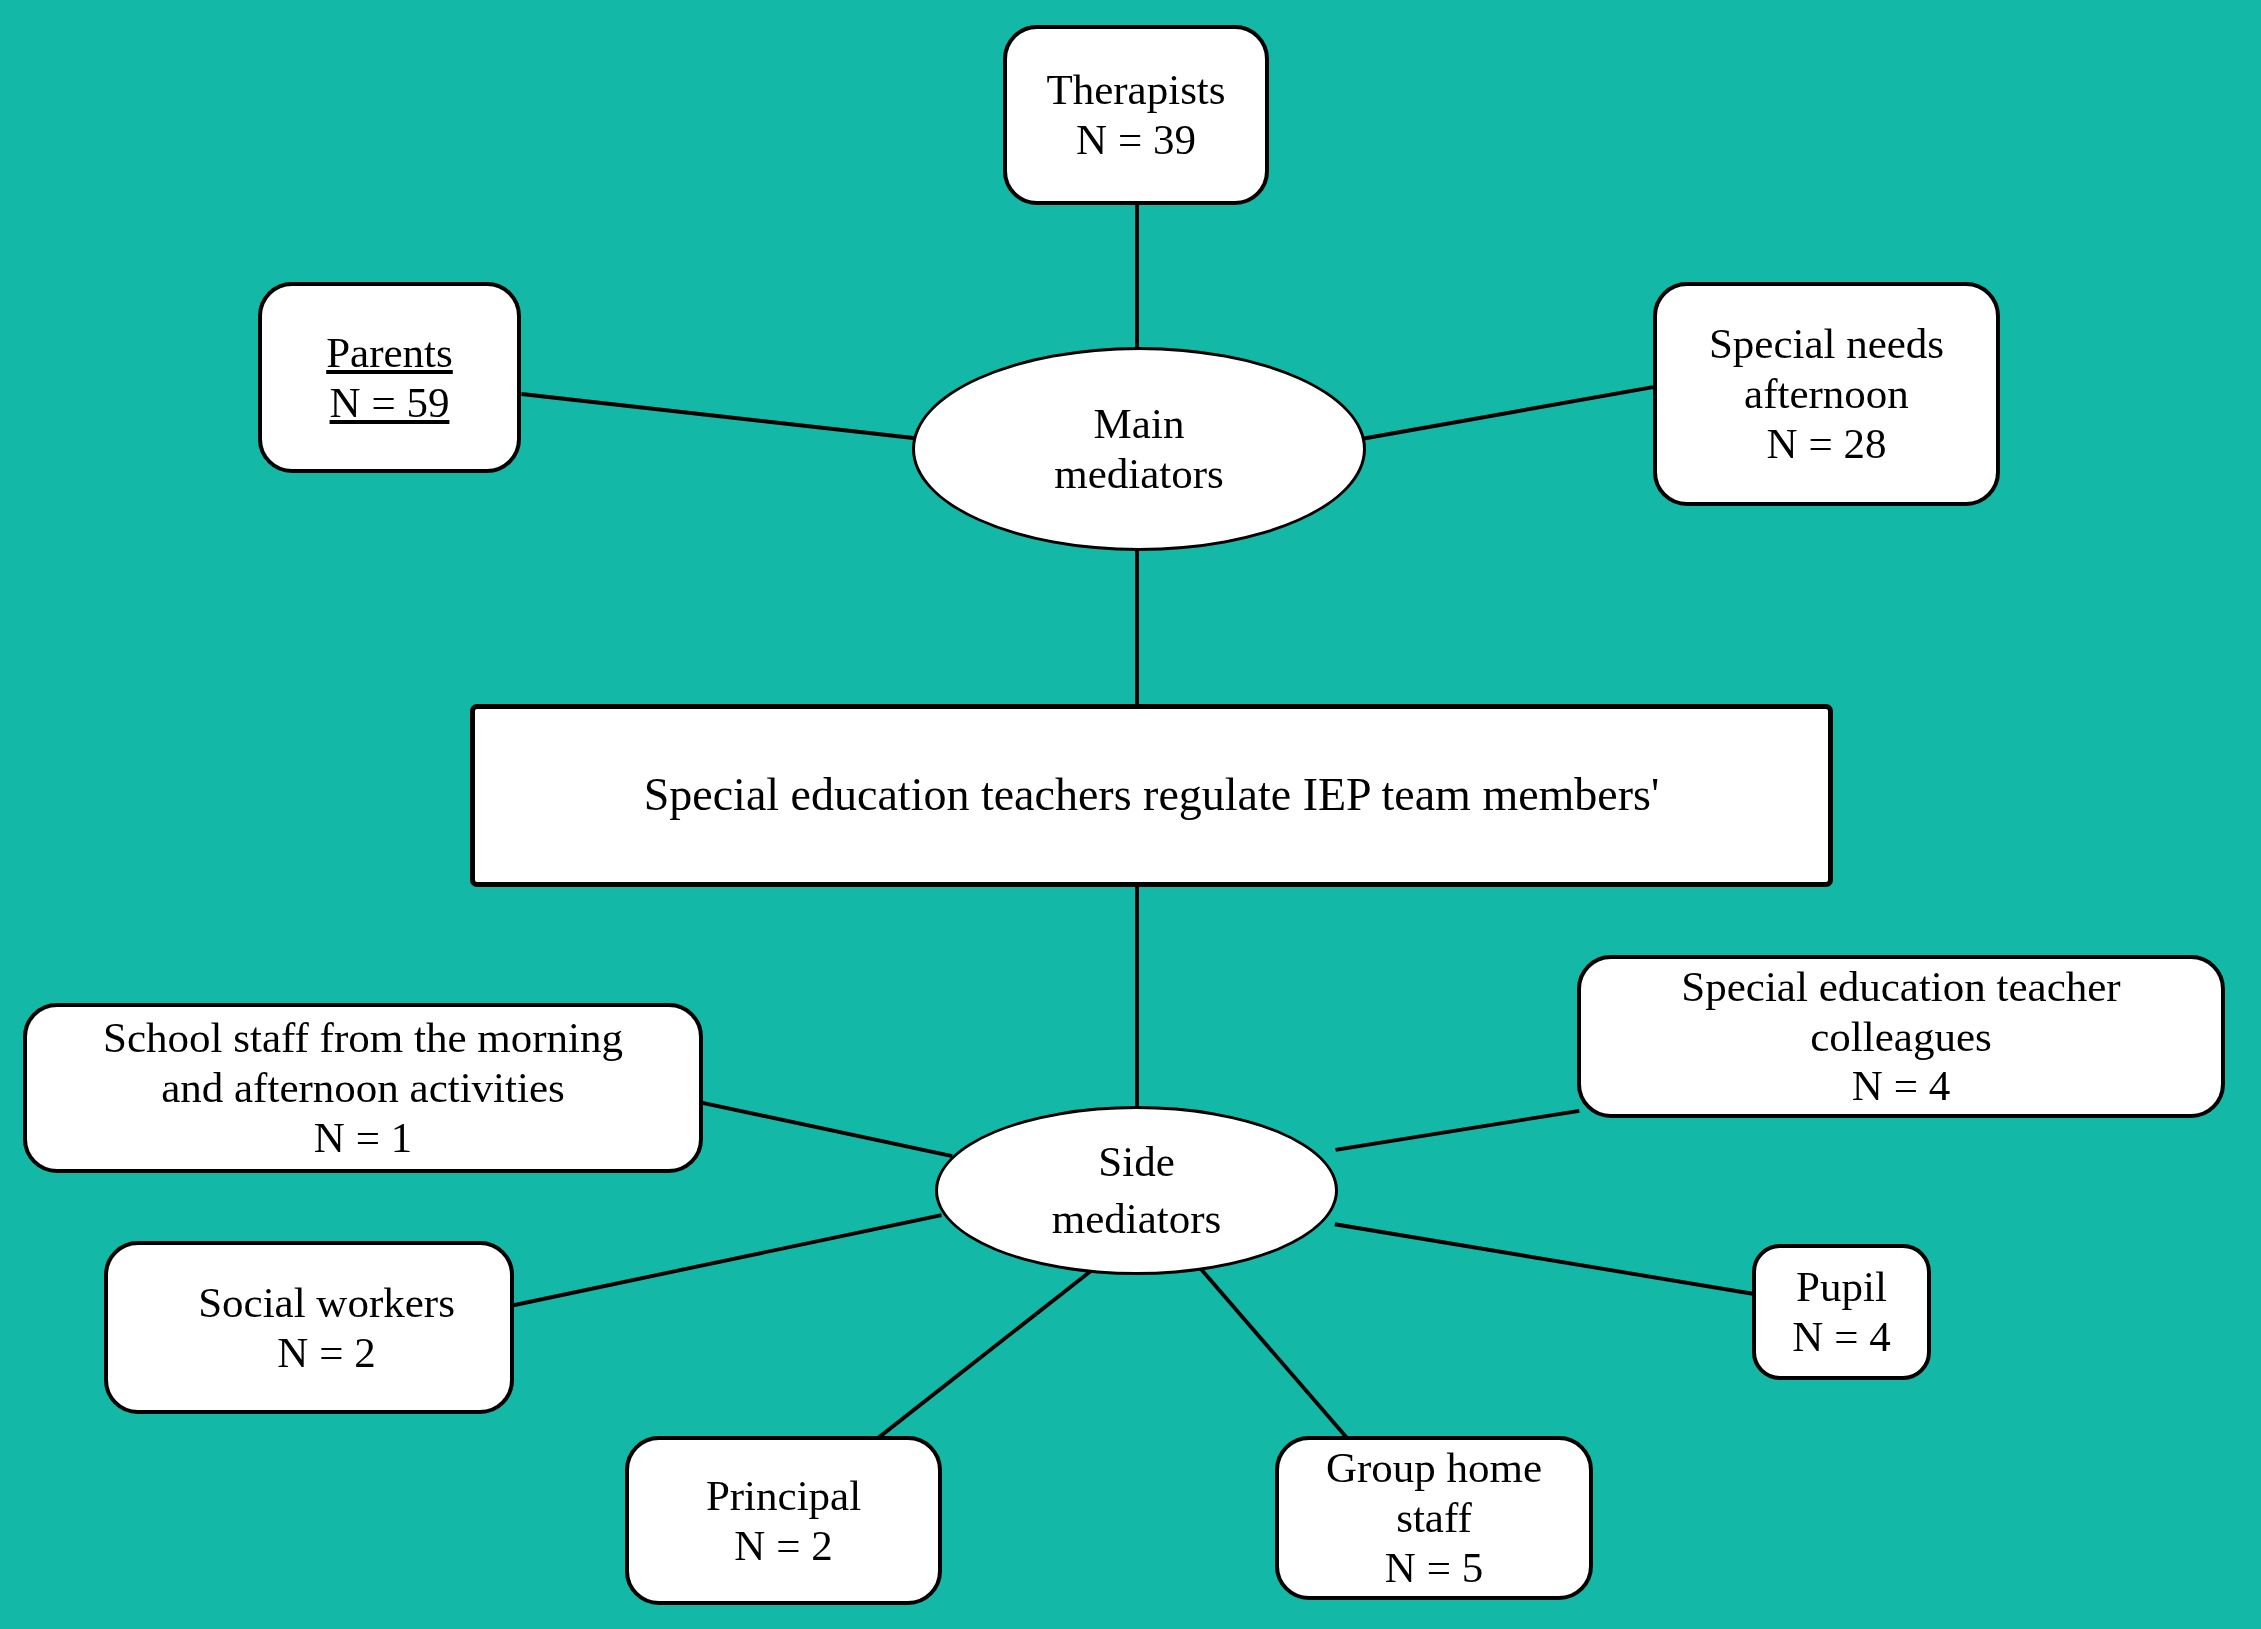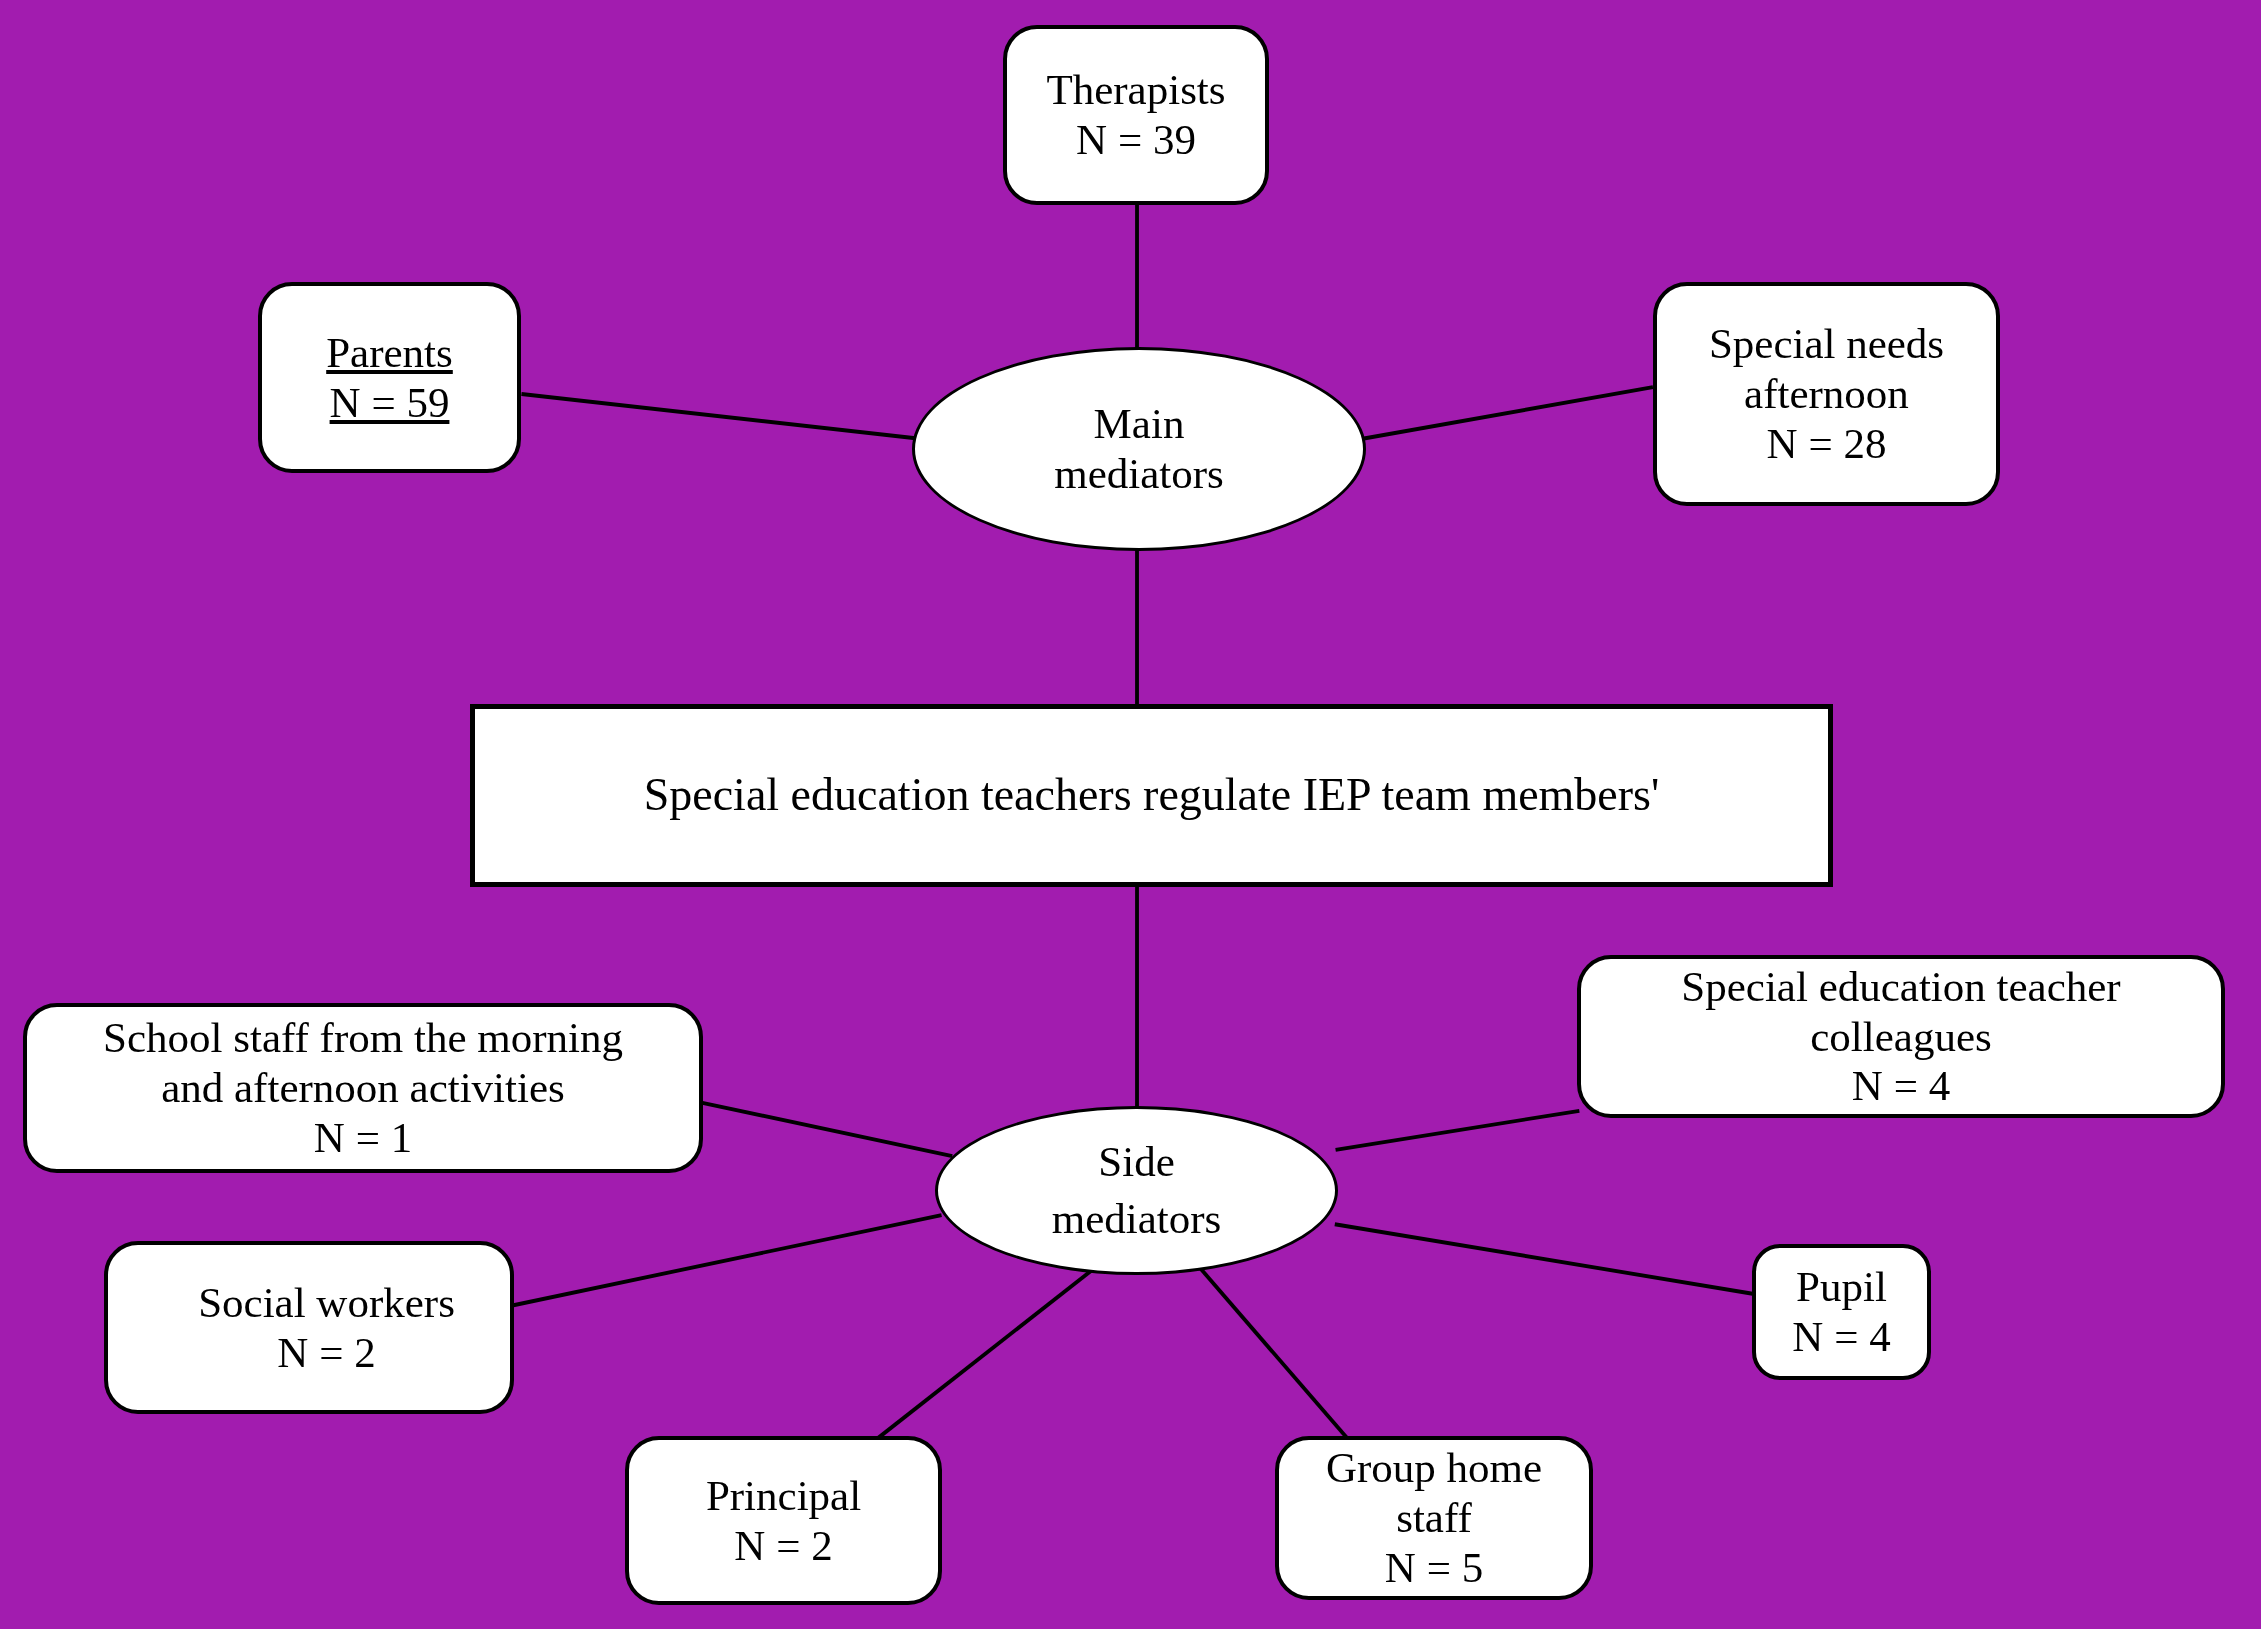--- a/index.html
+++ b/index.html
@@ -4,21 +4,21 @@
 <style>
   html, body {
     margin: 0;
     padding: 0;
     background: #ffffff;
   }
   .canvas {
     position: relative;
     width: 2261px;
     height: 1629px;
-    background: #a21caf;
+    background: #14b8a6;
     font-family: "Liberation Serif", "DejaVu Serif", serif;
     color: #000000;
     overflow: hidden;
   }
   svg.wires {
     position: absolute;
     left: 0; top: 0;
     width: 2261px;
     height: 1629px;
   }
@@ -45,21 +45,21 @@
   #n-parents    { left: 258px;  top: 282px;  width: 263px;  height: 191px; text-decoration: underline; }
   #n-sna        { left: 1653px; top: 282px;  width: 347px;  height: 224px; }
   #n-school     { left: 23px;   top: 1003px; width: 680px;  height: 170px; }
   #n-colleagues { left: 1577px; top: 955px; width: 648px;  height: 163px; }
   #n-social     { left: 104px;  top: 1241px; width: 410px;  height: 173px; padding-left: 35px; }
   #n-pupil      { left: 1752px; top: 1244px; width: 179px;  height: 136px; border-radius: 28px; }
   #n-principal  { left: 625px;  top: 1436px; width: 317px;  height: 169px; }
   #n-group      { left: 1275px; top: 1436px; width: 318px;  height: 164px; }
   #n-statement {
     left: 470px; top: 704px; width: 1363px; height: 183px;
-    border-radius: 0;
+    border-radius: 7px;
     border-width: 5.4px;
     font-size: 46px;
     line-height: 1.32;
   }
   #e-main {
     left: 912px; top: 347px; width: 454px; height: 204px;
     border-radius: 50%;
     border-width: 3.8px;
   }
   #e-side {

